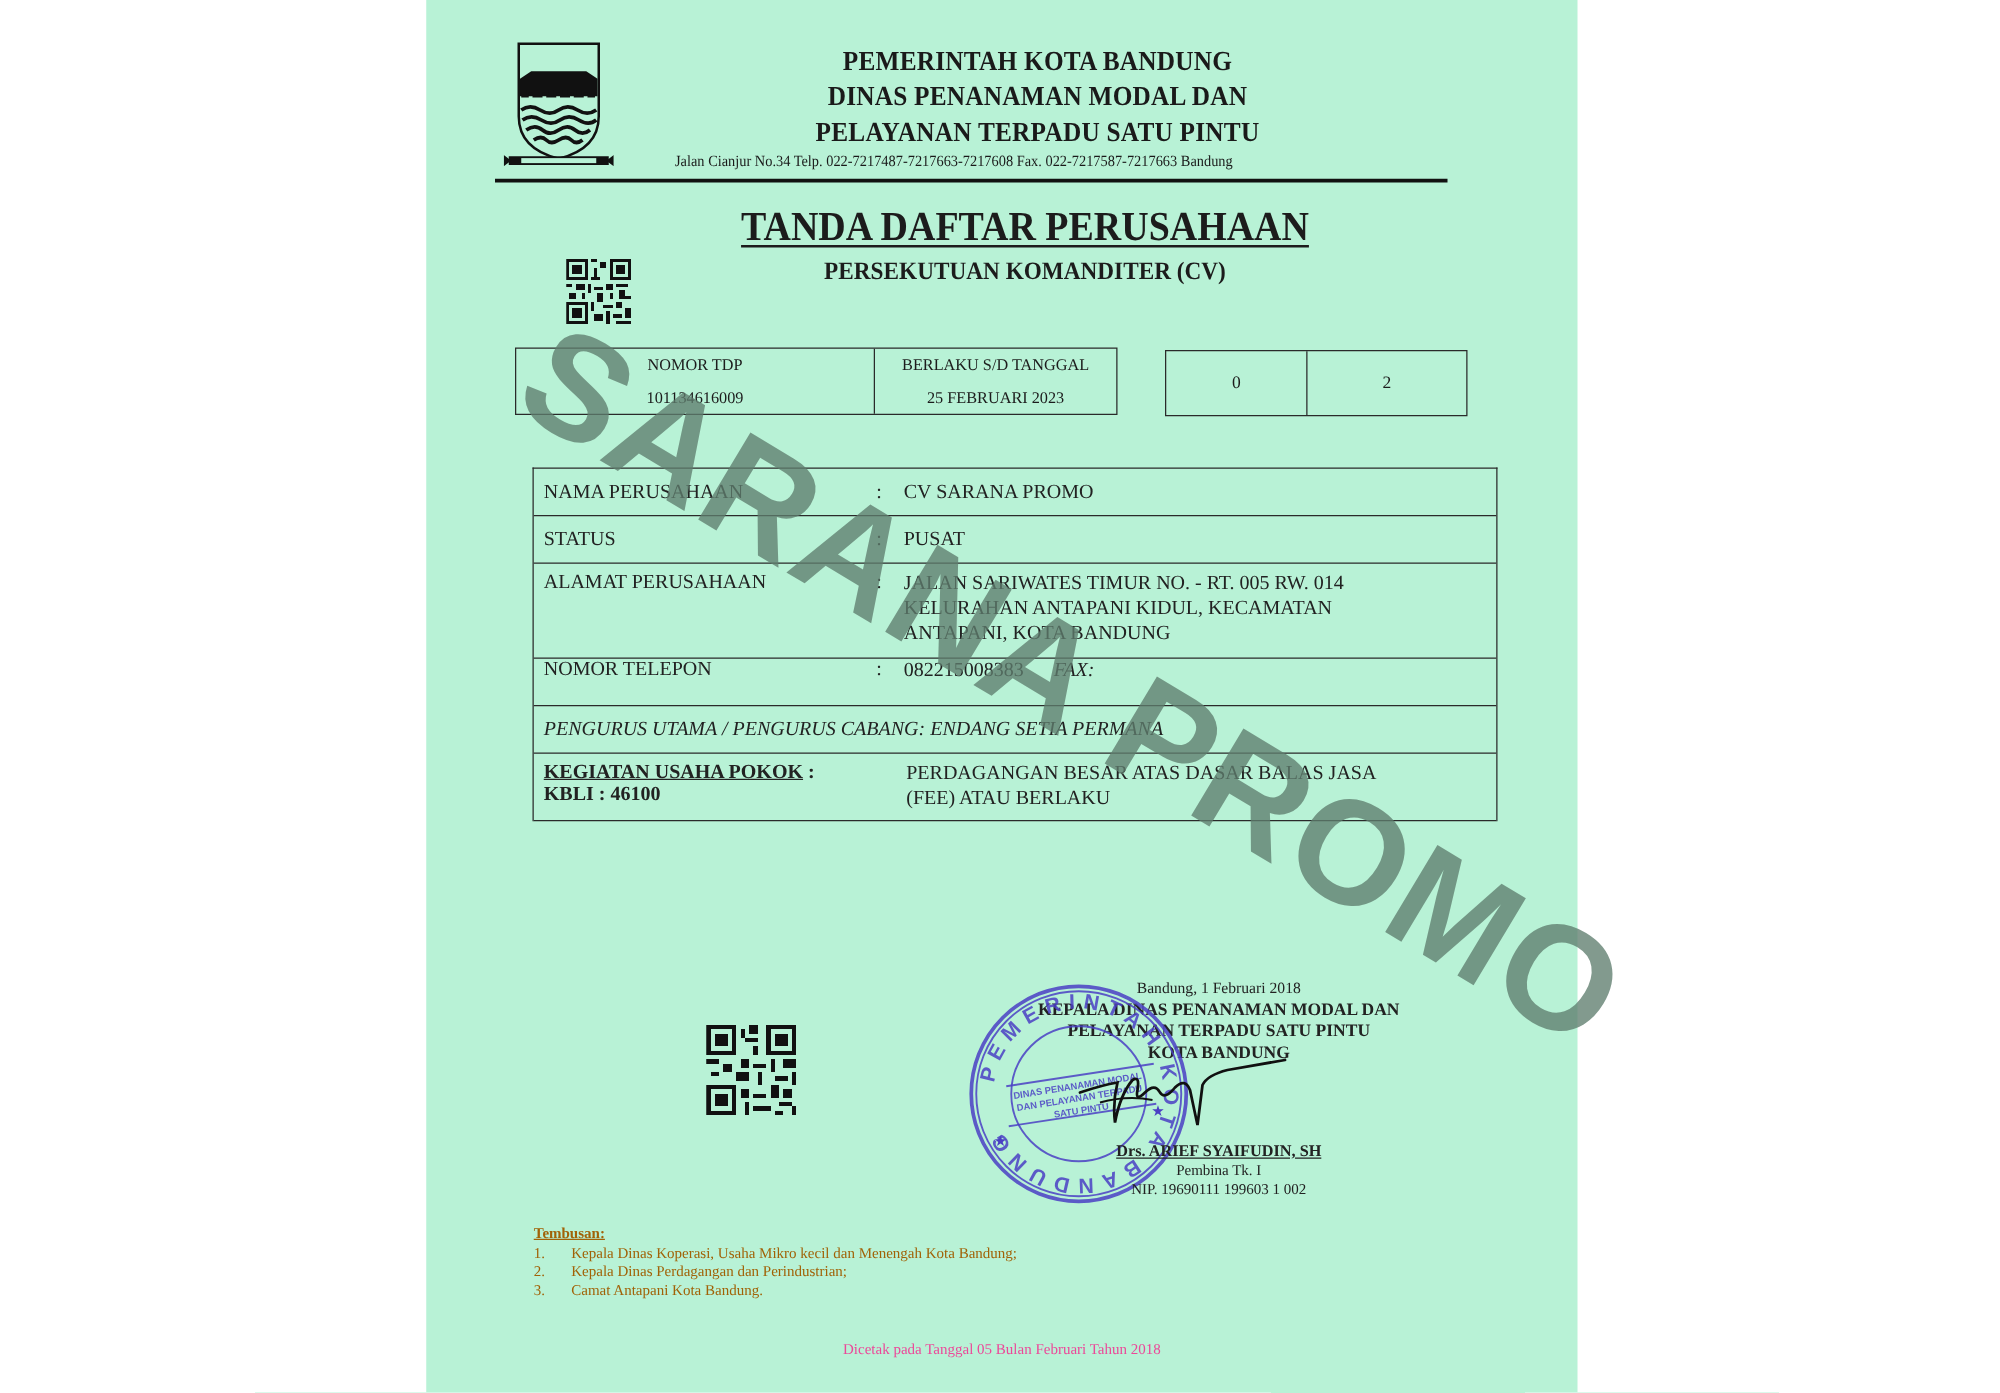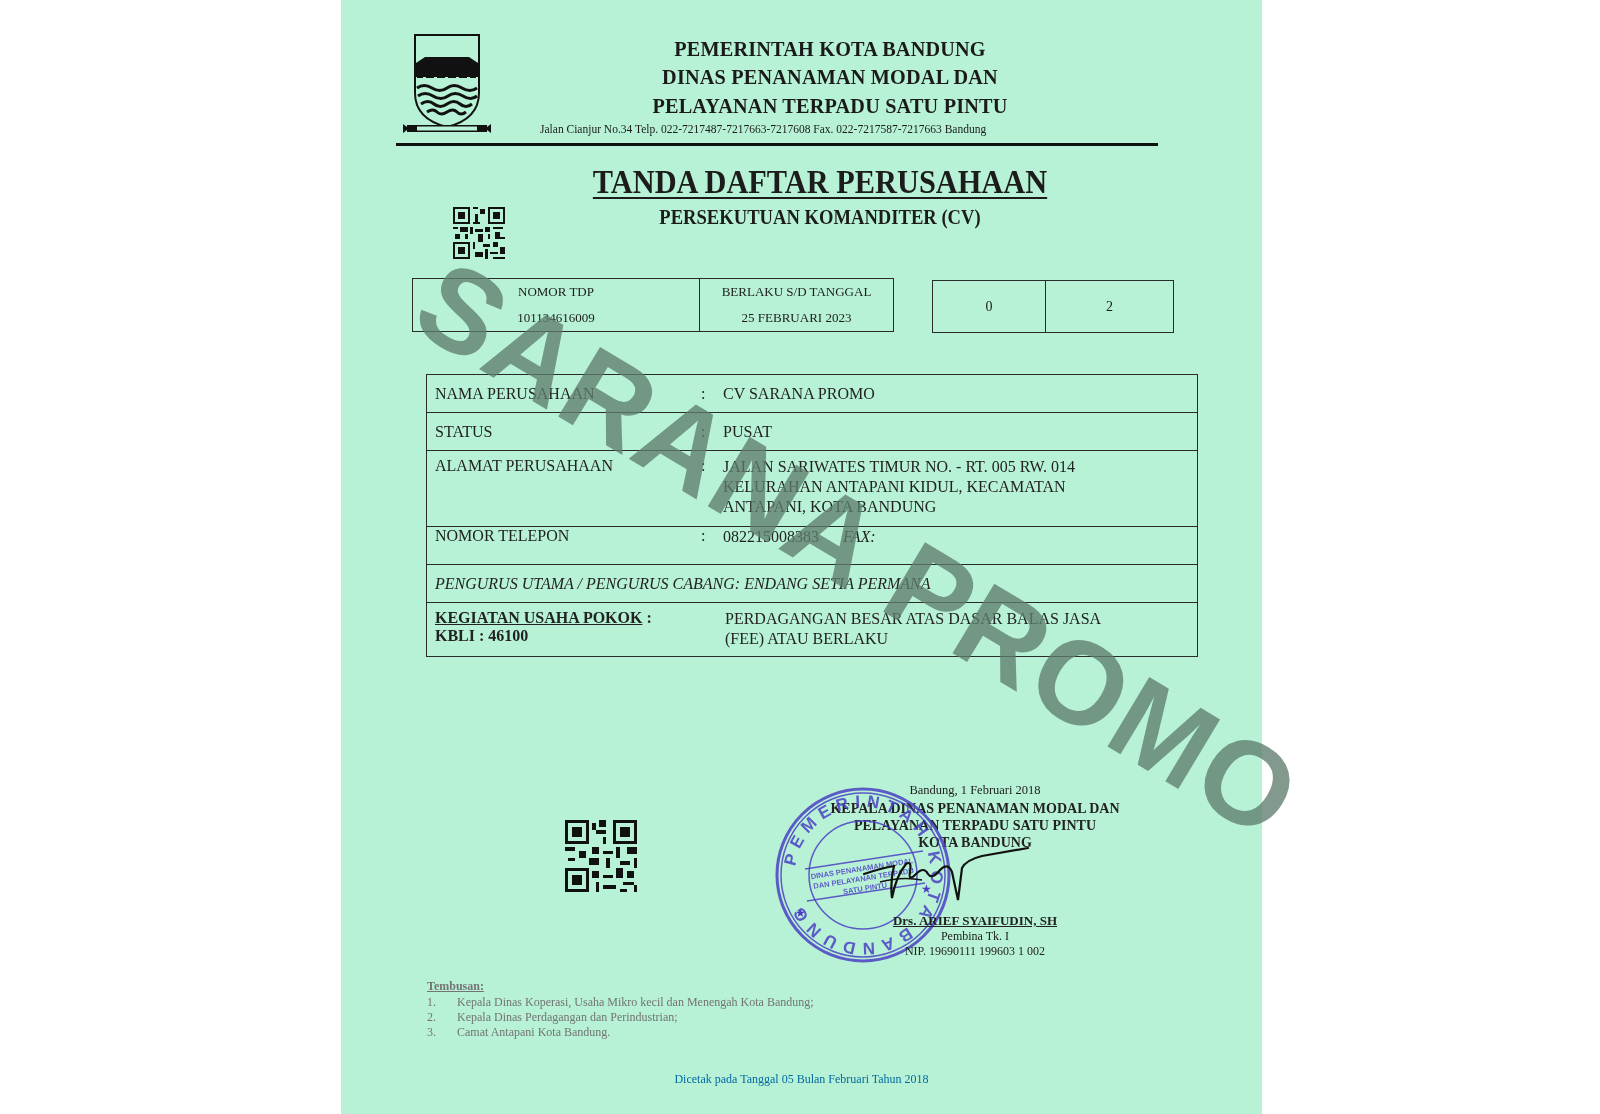--- a/index.html
+++ b/index.html
@@ -26,25 +26,25 @@
   .row .colon { width:22px; }
   .row .val { flex:1; line-height:20px; }
   .row.single .full { padding-left:8px;font-style:italic; }
 
   .watermark { position:absolute; left:360px; top:470px; width:960px; text-align:center; font-family:"Liberation Sans","DejaVu Sans",sans-serif; font-weight:bold; font-size:118px; letter-spacing:2px; color:rgba(95,125,110,0.78); transform:rotate(31deg); transform-origin:center; white-space:nowrap; }
 
   .sign { position:absolute; left:760px; width:430px; text-align:center; color:#222; }
   .stamp { position:absolute; left:773px; top:785px; width:180px; height:180px; }
   .signature { position:absolute; left:862px; top:846px; width:170px; height:60px; }
 
-  .cc { position:absolute; left:427px; top:979px; font-size:12px; color:#737373; }
+  .cc { position:absolute; left:427px; top:979px; font-size:12px; color:#a16207; }
   .cc .hd { font-weight:bold; text-decoration:underline; margin-bottom:1px; }
   .cc .it { display:flex; line-height:15px; }
   .cc .it .n { width:30px; }
-  .footer { position:absolute; left:341px; width:921px; top:1072px; text-align:center; font-size:12px; color:#0369a1; }
+  .footer { position:absolute; left:341px; width:921px; top:1072px; text-align:center; font-size:12px; color:#ec4899; }
 </style>
 </head>
 <body>
 
 <div class="paper"></div>
 
 <svg class="abs logo" viewBox="0 0 88 100">
   <path d="M12 2 H76 V60 Q76 86 44 94 Q12 86 12 60 Z" fill="none" stroke="#111" stroke-width="2"></path>
   <path d="M13 30 L22 24 H66 L75 30 V44 H13 Z" fill="#111"></path>
   <path d="M14 44 h5 v-4 h5 v4 h6 v-4 h5 v4 h6 v-4 h5 v4 h6 v-4 h5 v4 h6 v-4 h5 v4 h5" fill="none" stroke="#111" stroke-width="2"></path>

